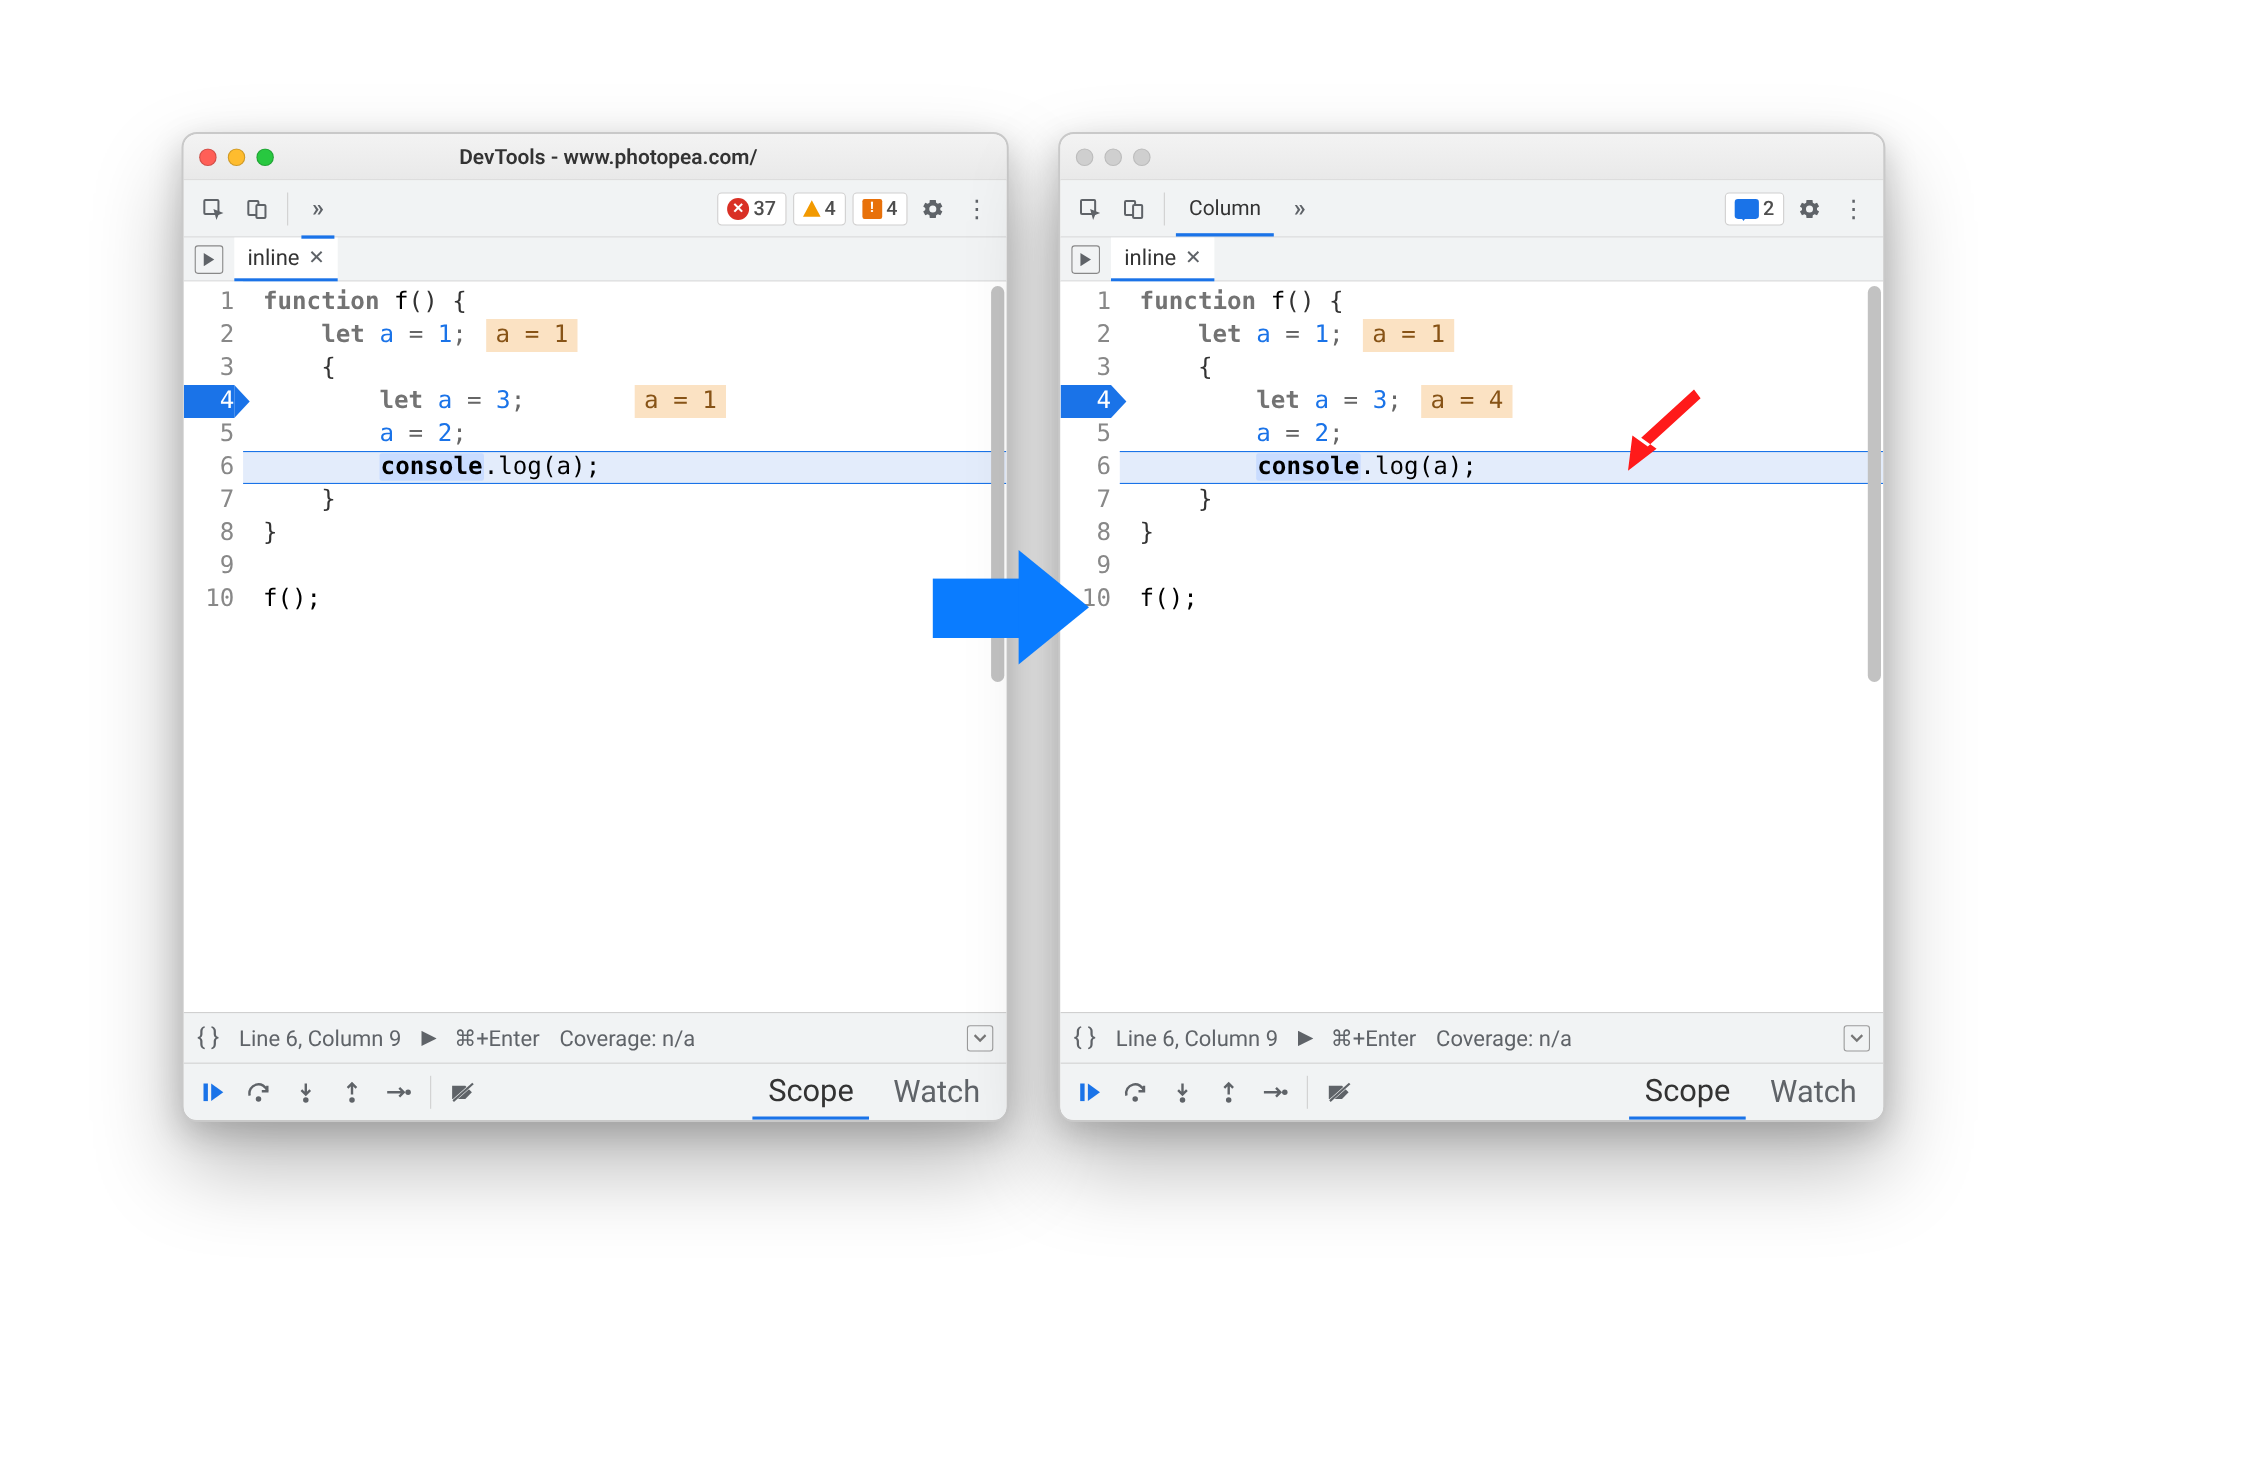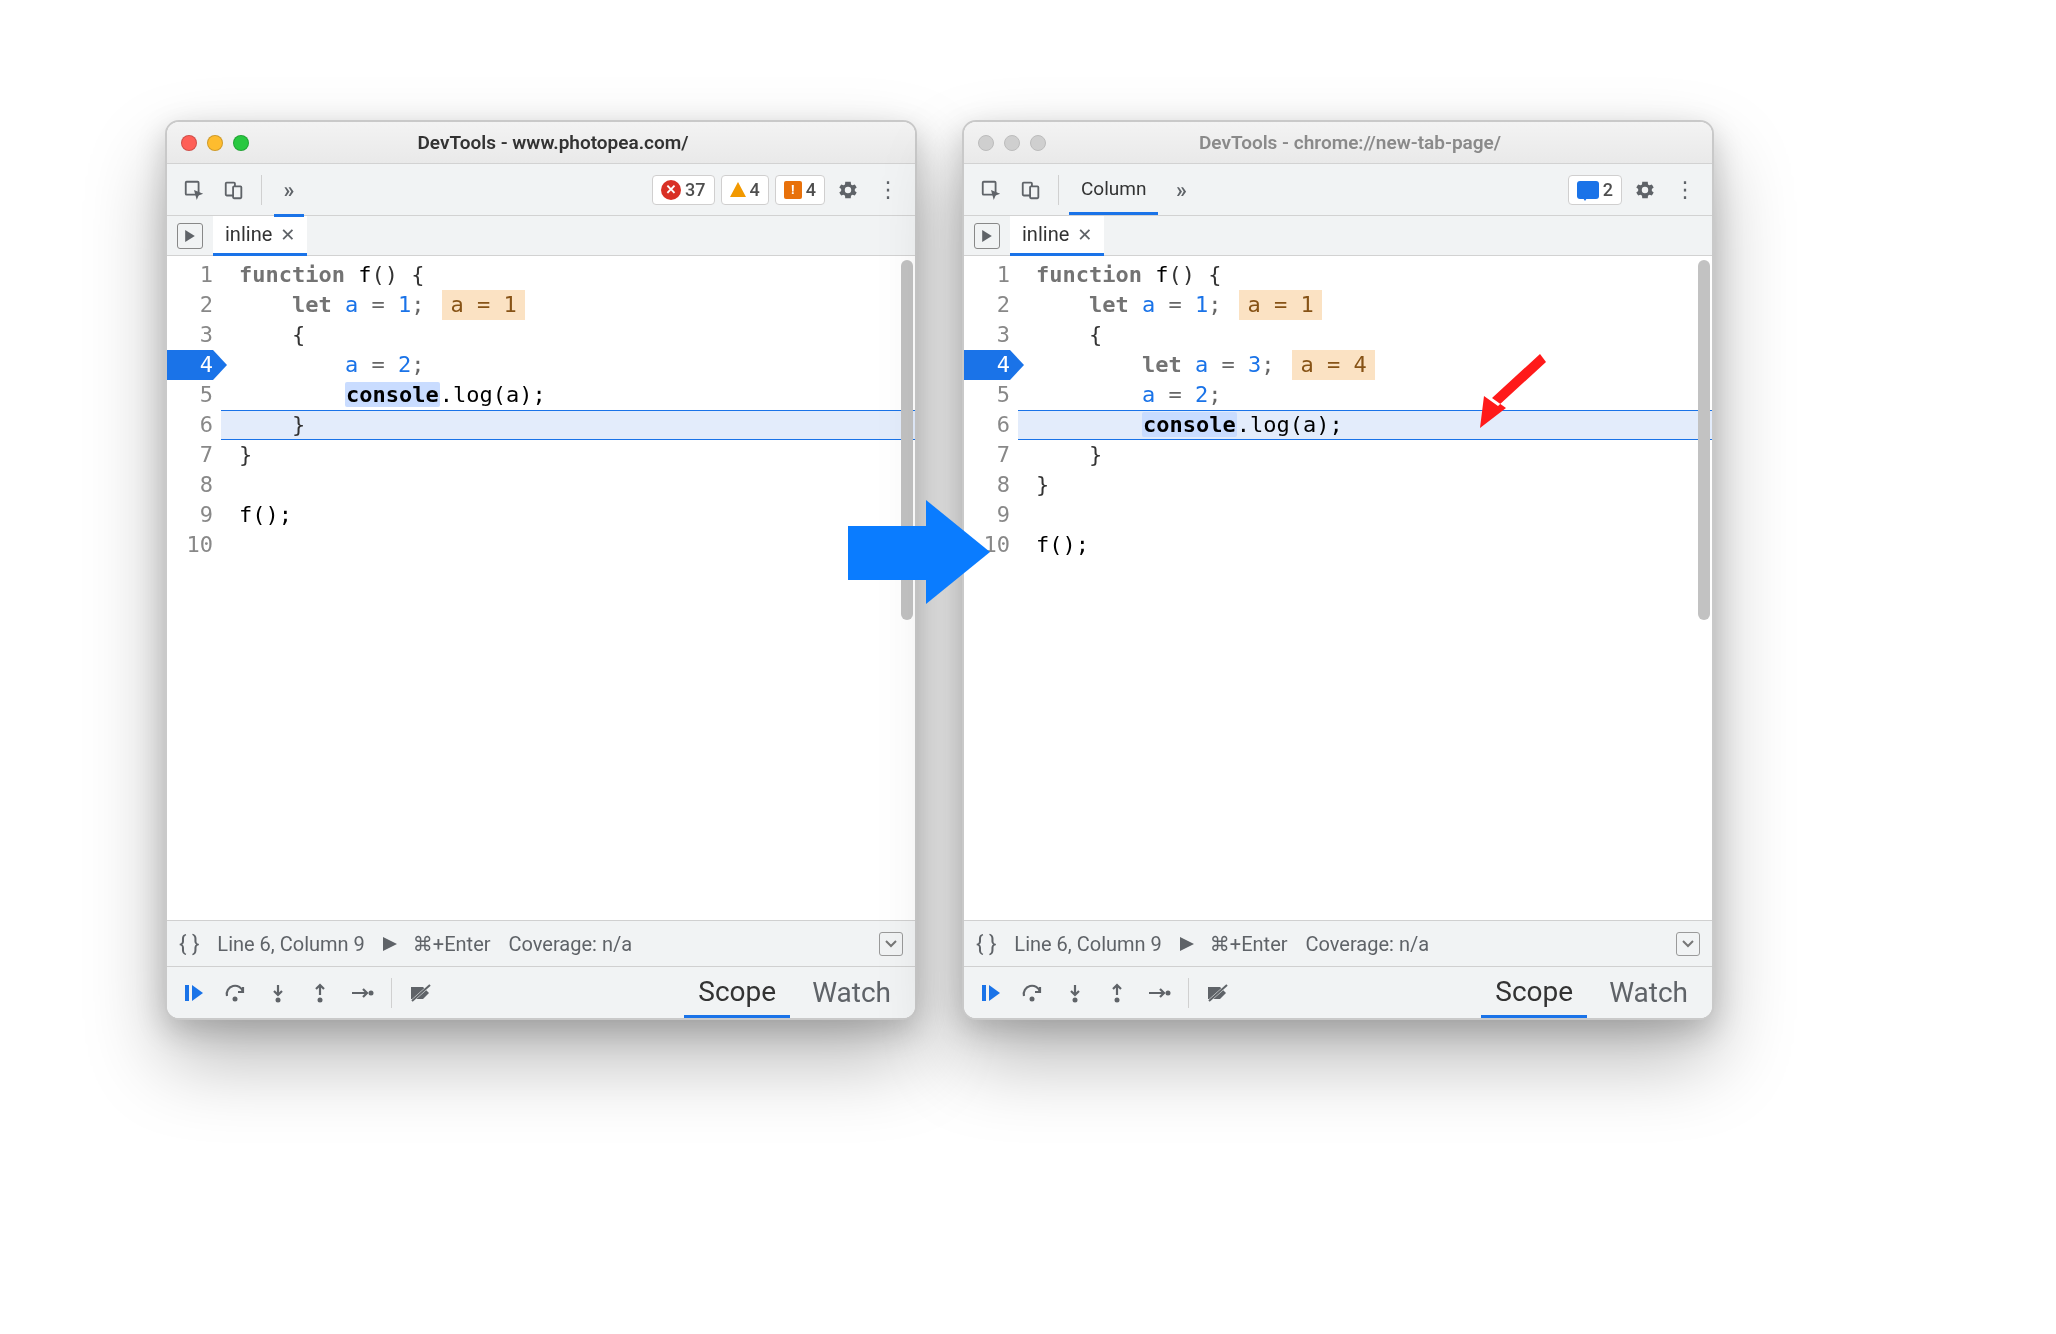--- a/index.html
+++ b/index.html
@@ -283,20 +283,21 @@
         <div class="ln">7</div>
         <div class="ln">8</div>
         <div class="ln">9</div>
         <div class="ln">10</div>
       </div>
       <div class="codecol">
         <div class="hlrow" style="top:154px;"></div>
         <div class="cline"><span class="kw">function</span><span class="fn"> f</span><span class="brace">() {</span></div>
         <div class="cline">    <span class="kw">let</span><span class="id"> a</span><span class="op"> = </span><span class="num">1</span><span class="op">;</span><span class="memv">a = 1</span></div>
         <div class="cline">    <span class="brace">{</span></div>
+        <div class="cline">        <span class="kw">let</span><span class="id"> a</span><span class="op"> = </span><span class="num">3</span><span class="op">;</span><span class="memv" style="margin-left:100px;">a = 1</span></div>
         <div class="cline">        <span class="id">a</span><span class="op"> = </span><span class="num">2</span><span class="op">;</span></div>
         <div class="cline">        <span class="sel">console</span><span class="fn">.log(a);</span></div>
         <div class="cline">    <span class="brace">}</span></div>
         <div class="cline"><span class="brace">}</span></div>
         <div class="cline"></div>
         <div class="cline"><span class="fn">f();</span></div>
       </div>
       <div class="scrollbar"></div>
     </div>
 
@@ -367,21 +368,20 @@
     </div>
   </div>
 
   <div class="window right">
     <div class="titlebar inactive">
       <div class="tlights">
         <div class="dot grey"></div>
         <div class="dot grey"></div>
         <div class="dot grey"></div>
       </div>
-      <div class="title">DevTools - chrome://new-tab-page/</div>
     </div>
 
     <div class="toolbar">
       <div class="tbtn">
         <svg width="22" height="22" viewBox="0 0 24 24" fill="none" stroke="#5f6368" stroke-width="2">
             <rect x="3" y="3" width="14" height="14" rx="1"></rect>
             <path d="M12 12 L22 16 L17 18 L15 23 Z" fill="#5f6368" stroke="none"></path>
           </svg>
       </div>
       <div class="tbtn">

